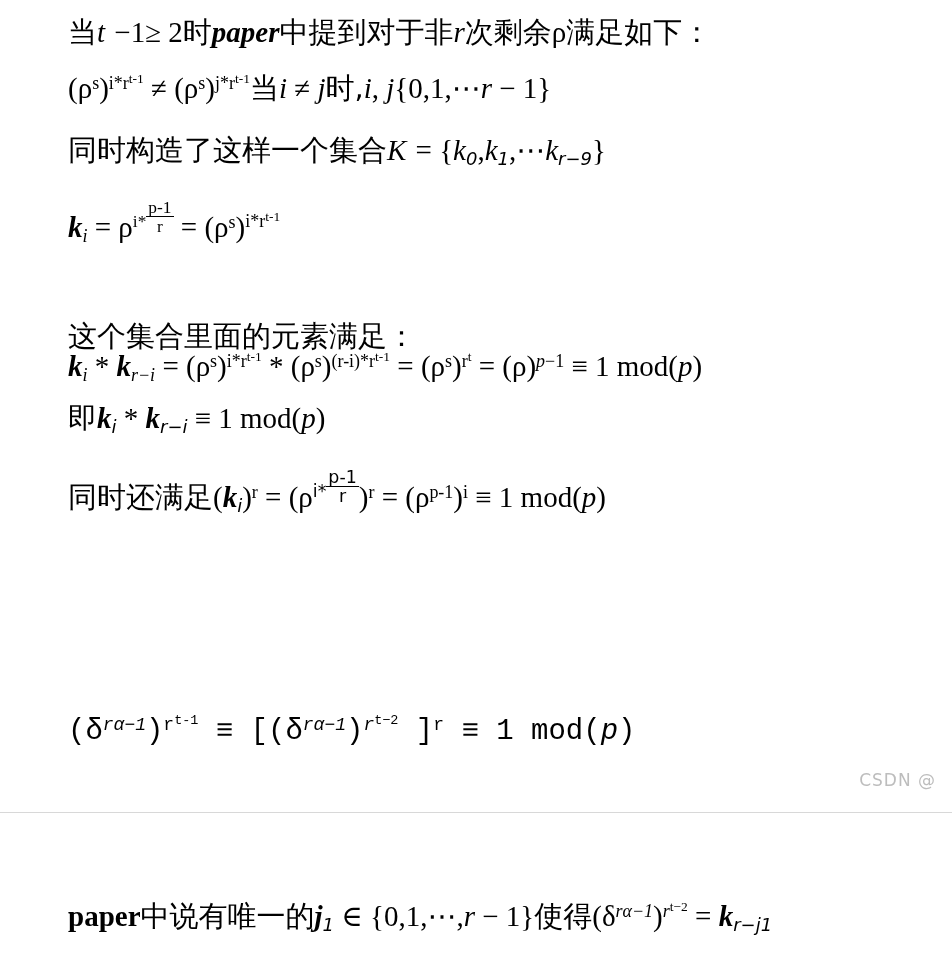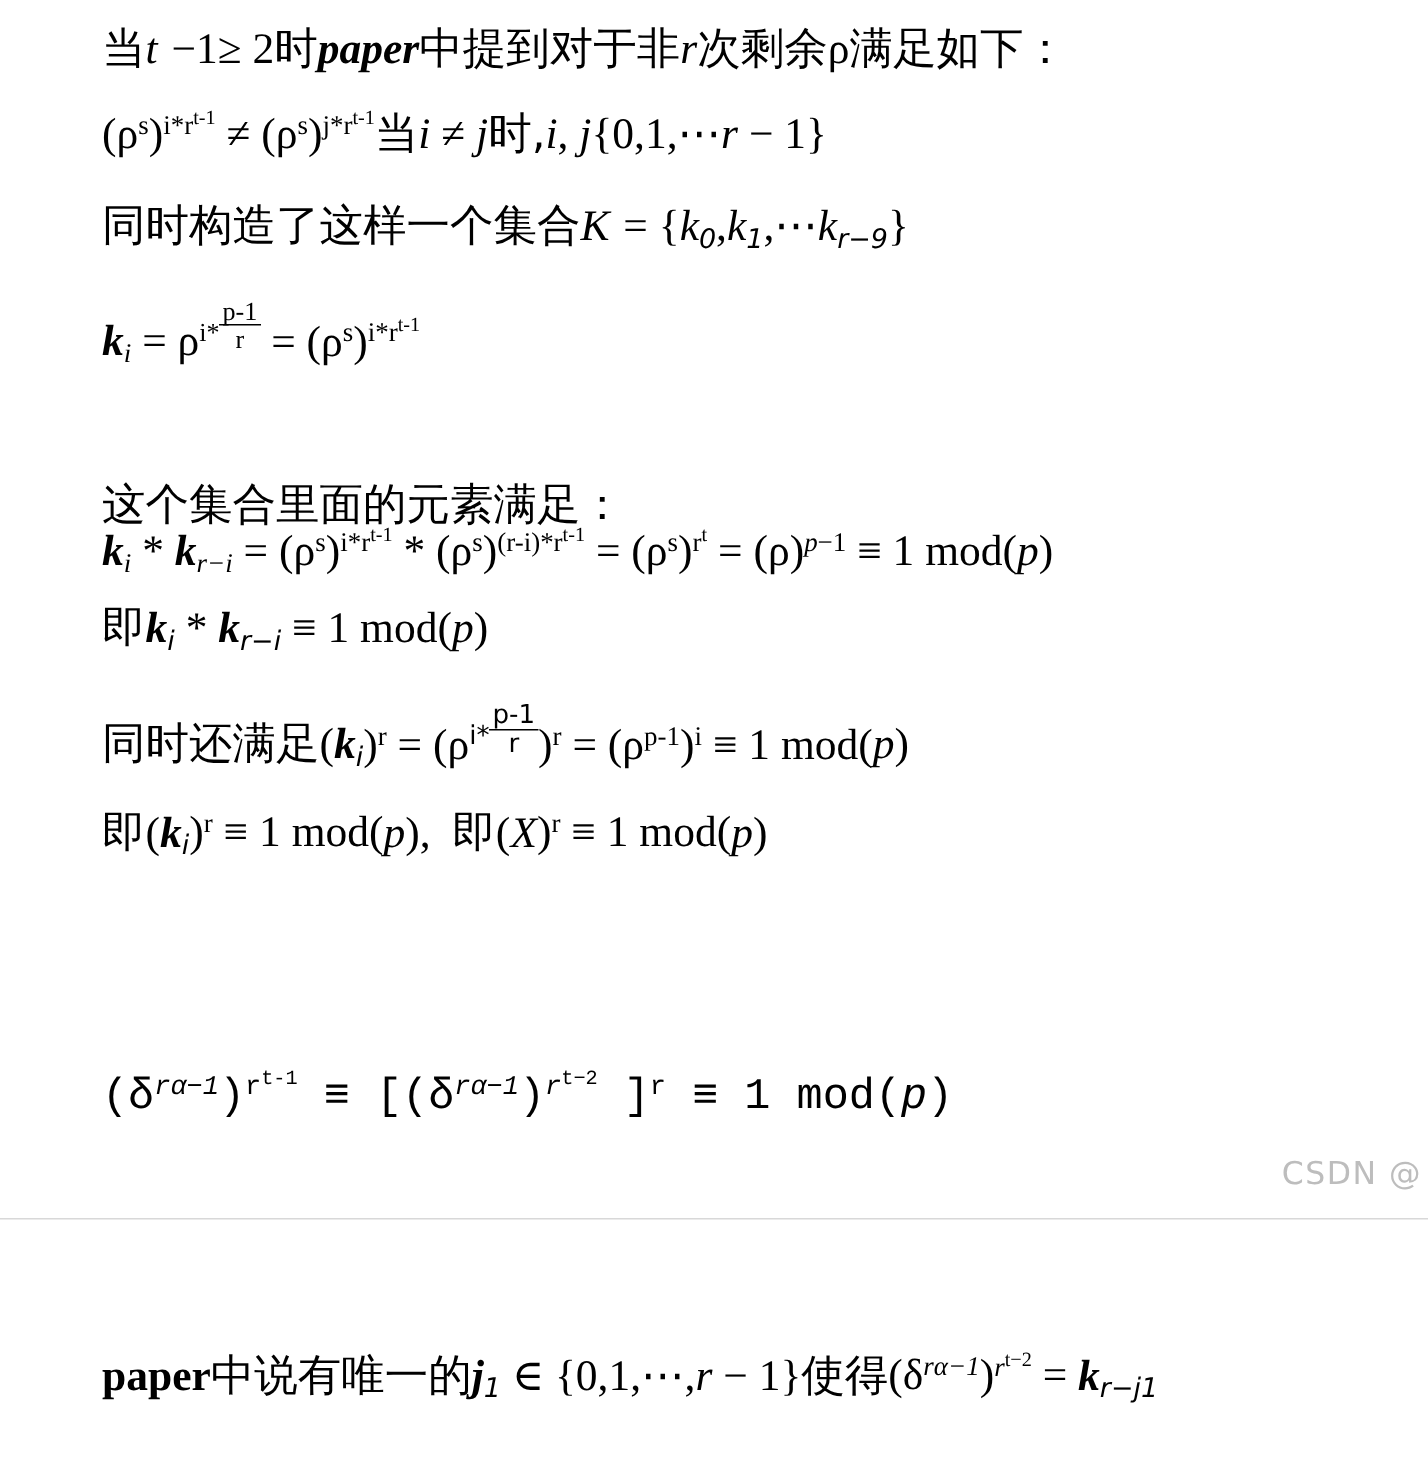--- a/index.html
+++ b/index.html
@@ -73,24 +73,24 @@
     font-size: 0.60em;
     vertical-align: 0.55em;
     line-height: 1;
   }
   .supfrac .frac {
     font-size: 1em;
     vertical-align: -0.3em;
   }
   .watermark {
     position: absolute;
-    right: 4px;
+    right: 16px;
     top: 770px;
     font-family: "DejaVu Sans", "Liberation Sans", sans-serif;
-    font-size: 21px;
+    font-size: 17px;
     color: #bdbdbd;
     letter-spacing: 1px;
   }
   .rule {
     position: absolute;
     left: 0;
     width: 952px;
     height: 1px;
     background: #d8d8d8;
   }
@@ -141,23 +141,20 @@
   </div>
 
   <div class="line abs l7 cn">
     即<span class="math it bf">k</span><sub>i</sub><span class="math"> * </span><span class="math it bf">k</span><sub>r−i</sub><span class="math"> ≡ 1 mod(</span><span class="math it">p</span><span class="math">)</span>
   </div>
 
   <div class="line abs l8 cn">
     同时还满足<span class="math">(</span><span class="math it bf">k</span><sub>i</sub><span class="math">)<sup class="plain it">r</sup> = (ρ</span><span class="supfrac">i*<span class="frac"><span class="num">p-1</span><span class="den">r</span></span></span><span class="math">)<sup class="plain it">r</sup> = (ρ<sup class="plain">p-1</sup>)<sup class="plain it">i</sup> ≡ 1 mod(</span><span class="math it">p</span><span class="math">)</span>
   </div>
 
-  <div class="line abs l9 cn">
-    即<span class="math">(</span><span class="math it bf">k</span><sub>i</sub><span class="math">)<sup class="plain it">r</sup> ≡ 1 mod(</span><span class="math it">p</span><span class="math">),&nbsp;&nbsp;</span>即<span class="math">(</span><span class="math it">X</span><span class="math">)<sup class="plain it">r</sup> ≡ 1 mod(</span><span class="math it">p</span><span class="math">)</span>
-  </div>
 
 
 
   <div class="line abs l12 math">
     (δ<sup class="it">rα−1</sup>)<sup class="plain">r<sup class="plain">t-1</sup></sup> ≡ [(δ<sup class="it">rα−1</sup>)<sup class="plain"><span class="it">r</span><sup class="plain it">t−2</sup></sup> ]<sup class="plain it">r</sup> ≡ 1 mod(<span class="it">p</span>)
   </div>
 
   <div class="rule" style="top: 812px;"></div>
 
 

